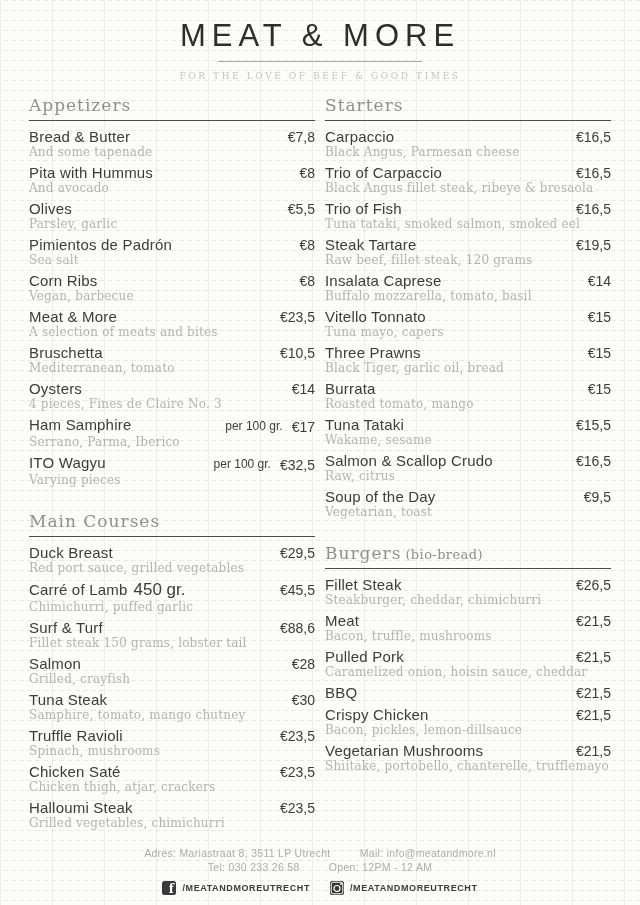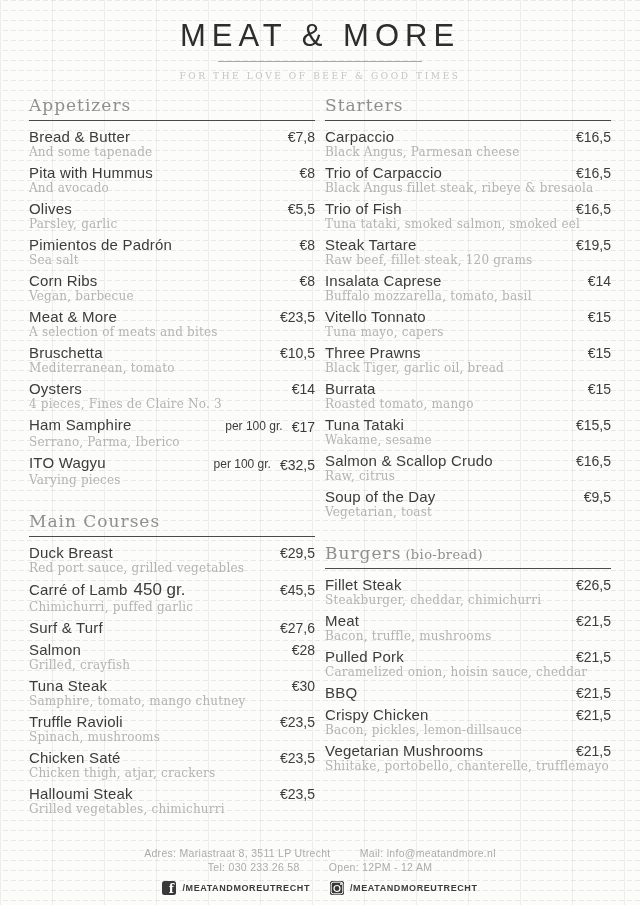--- a/index.html
+++ b/index.html
@@ -239,23 +239,24 @@
     </div>
     <div class="item-note">Chimichurri, puffed garlic</div>
   </div>
 
   <div class="item">
     <div class="item-row">
       <span class="item-name">Surf &amp; Turf</span>
 
       <span class="item-right">
 
-        <span class="item-price">€27,6</span>
-      </span>
-    </div>
+        <span class="item-price">€88,6</span>
+      </span>
+    </div>
+    <div class="item-note">Fillet steak 150 grams, lobster tail</div>
   </div>
 
   <div class="item">
     <div class="item-row">
       <span class="item-name">Salmon</span>
 
       <span class="item-right">
 
         <span class="item-price">€28</span>
       </span>

